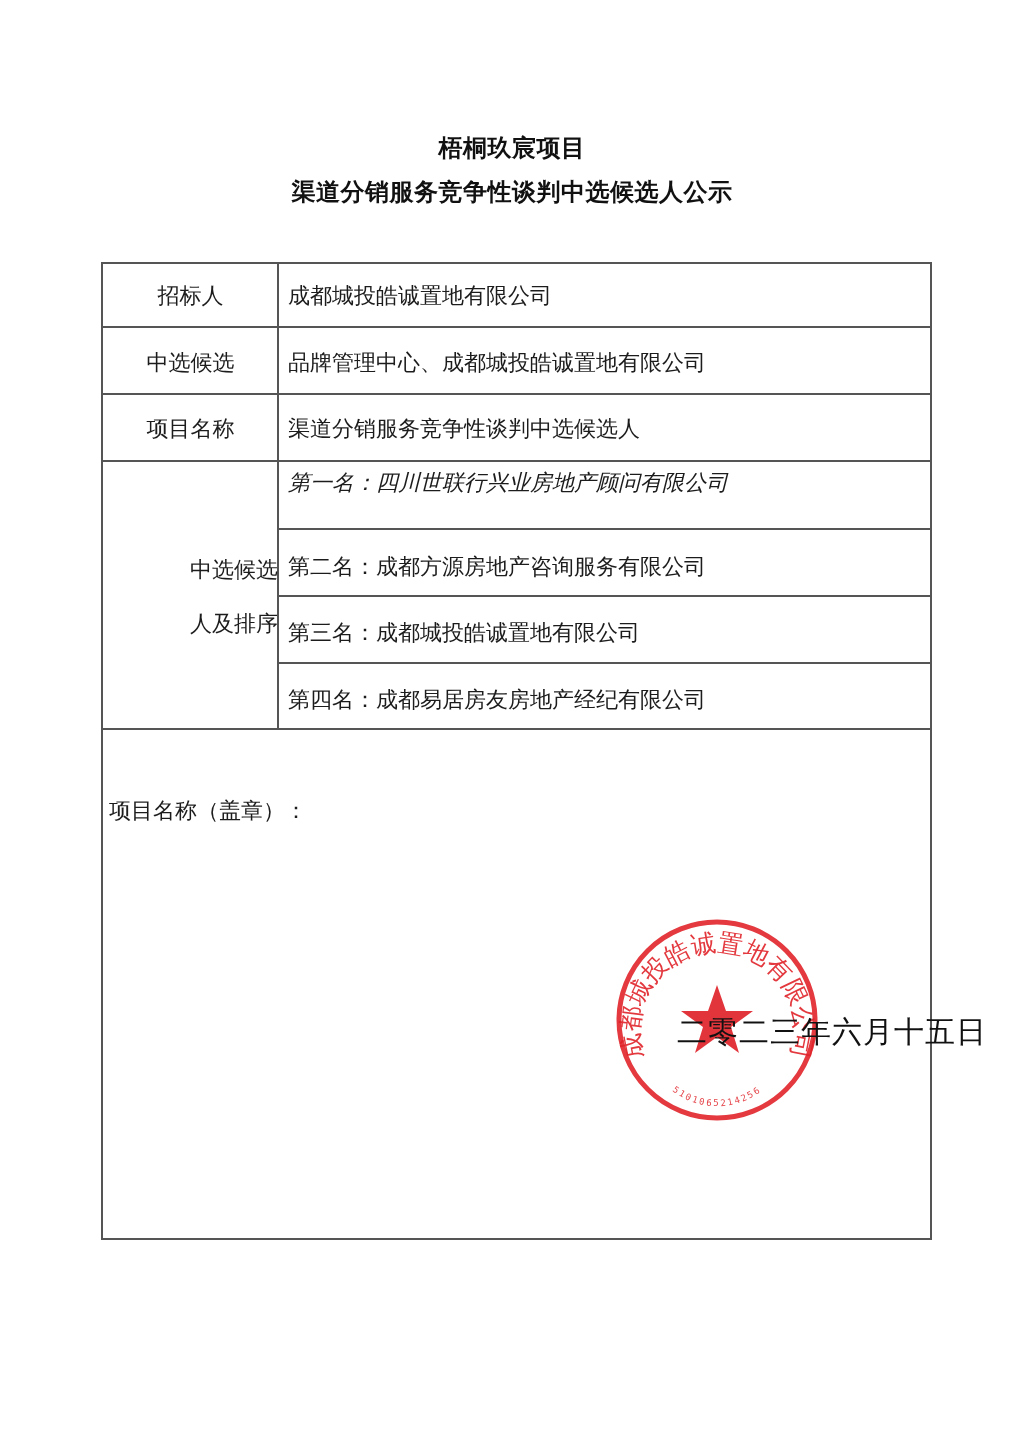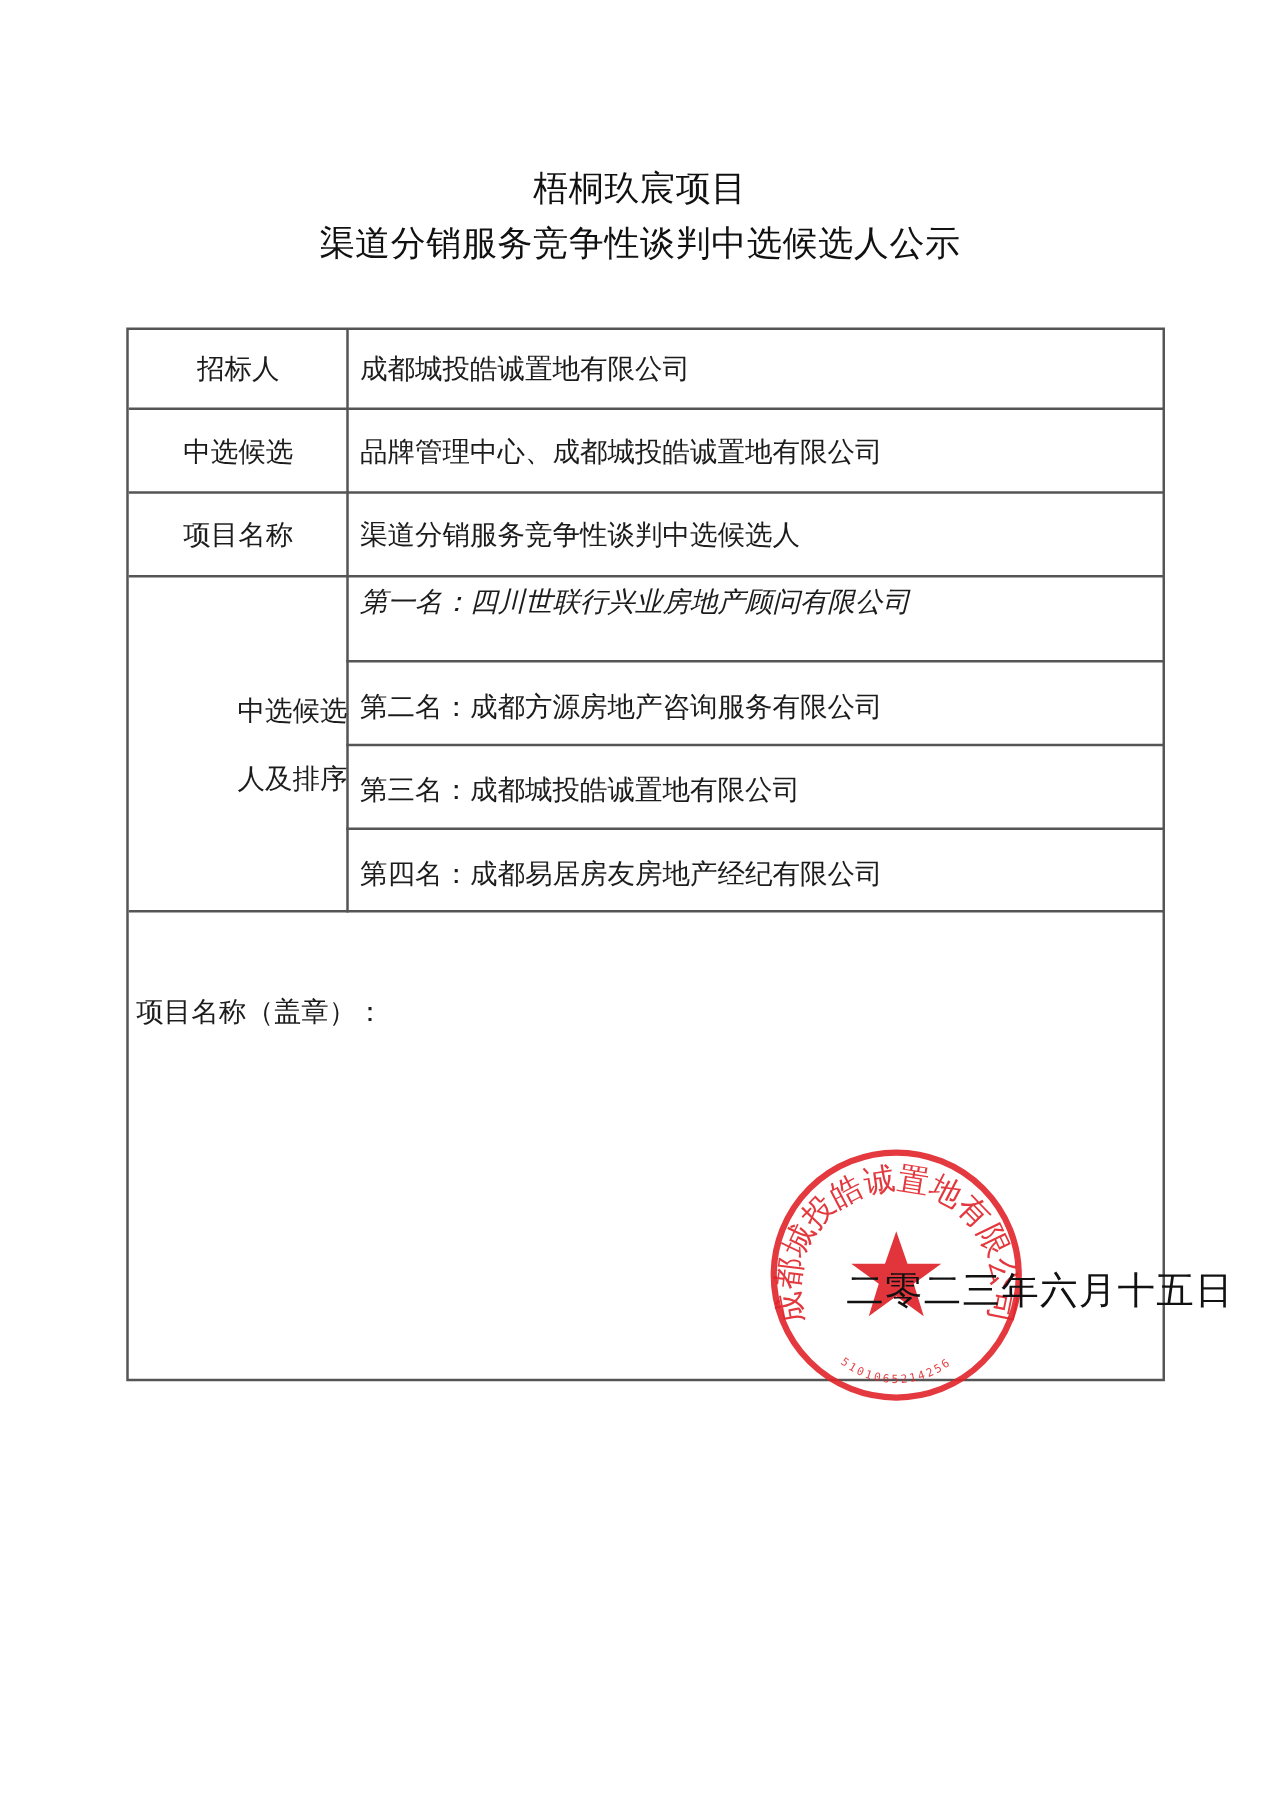--- a/index.html
+++ b/index.html
@@ -1,21 +1,21 @@
 <!DOCTYPE html>
 <html><head>
 <meta charset="utf-8">
 <style>
   html, body { margin: 0; padding: 0; background: #ffffff; }
   body { width: 1024px; height: 1448px; position: relative; overflow: hidden;
          font-family: "DejaVu Sans", "Liberation Sans", sans-serif; color: #1a1a1a; }
-  .title { position: absolute; left: 0; width: 1024px; text-align: center; font-size: 28px; font-weight: normal; color: #111; letter-spacing: 0.5px; }
+  .title { position: absolute; left: 0; width: 1024px; text-align: center; font-size: 24px; font-weight: bold; color: #111; letter-spacing: 0.5px; }
   .t1 { top: 132px; }
   .t2 { top: 176px; }
-  .tbl { position: absolute; left: 101px; top: 262px; width: 831px; height: 843px; border: 2px solid #555; box-sizing: border-box; padding-left: 28px; }
+  .tbl { position: absolute; left: 101px; top: 262px; width: 831px; height: 978px; border: 2px solid #555; box-sizing: border-box; padding-left: 28px; }
   .hline { position: absolute; height: 0; border-top: 2px solid #555; }
   .vline { position: absolute; width: 0; border-left: 2px solid #555; }
   .cell { position: absolute; font-size: 22px; line-height: 1; white-space: nowrap; color: #1c1c1c; }
   .label { text-align: center; width: 175px; left: 0; }
   .value { left: 185px; }
   .multi { left: 0; width: 175px; text-align: right; line-height: 54px; }
   .seal { position: absolute; left: 614px; top: 917px; width: 206px; height: 206px; }
   .date { position: absolute; left: 677px; top: 1012px; font-size: 30px; color: #111; letter-spacing: 1px; }
 </style>
 </head>

